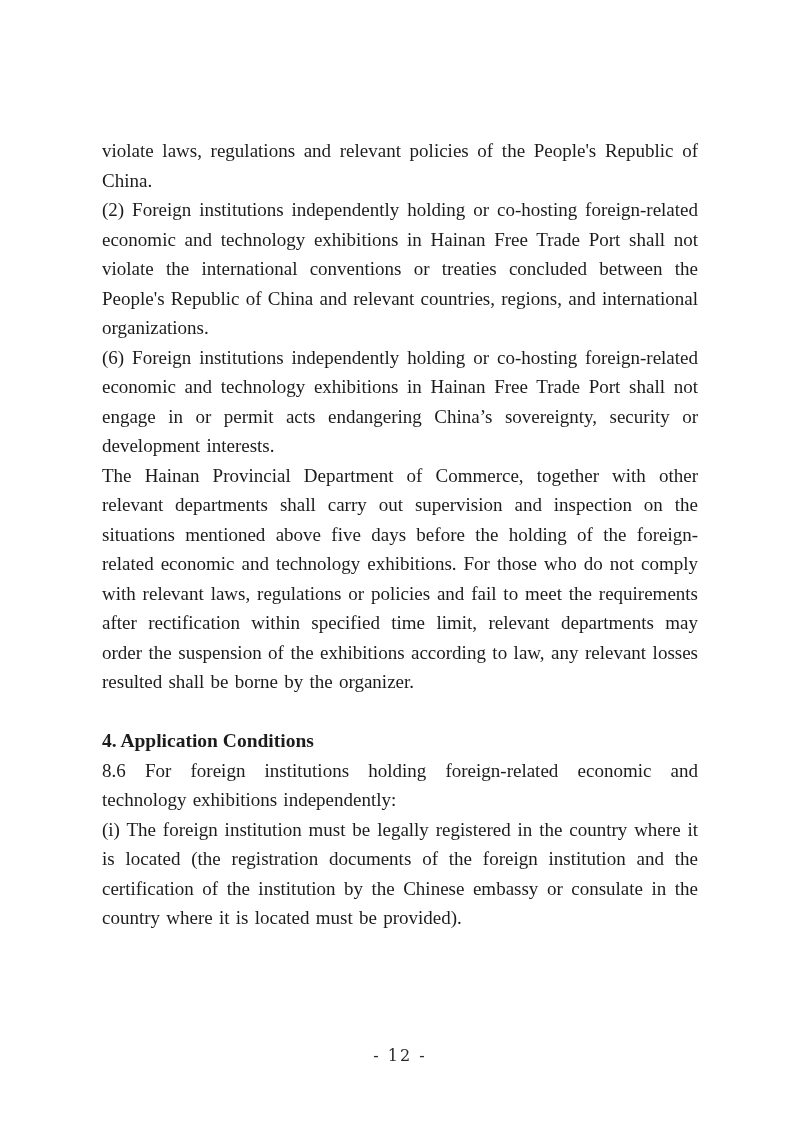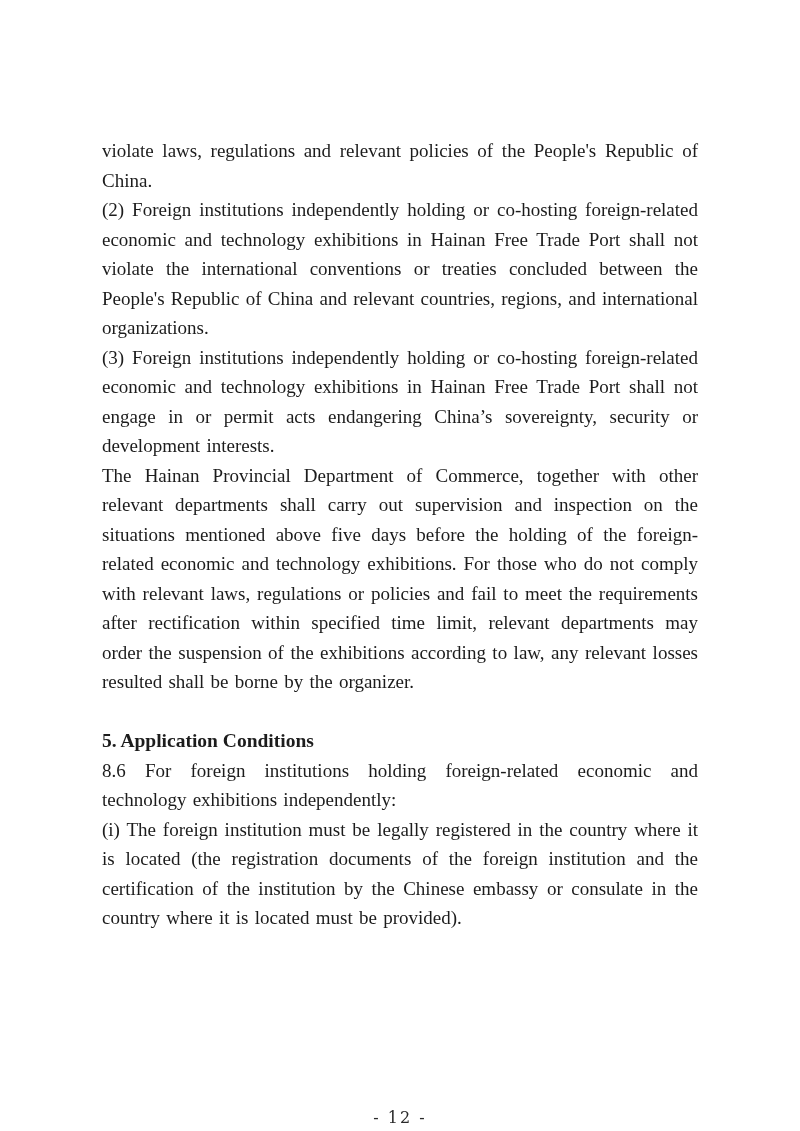--- a/index.html
+++ b/index.html
@@ -33,35 +33,35 @@
   .section-heading {
     font-size: 19.5px;
     line-height: 29.5px;
     font-weight: bold;
     margin: 29.5px 0 0 0;
   }
   .page-footer {
     position: absolute;
     left: 0;
     width: 800px;
-    top: 1108px;
+    top: 1046px;
     text-align: center;
     font-family: "DejaVu Serif", "Liberation Serif", serif;
     font-size: 16px;
     color: #2a2a2a;
     letter-spacing: 2px;
   }
 </style>
 </head>
 <body>
 
 <div class="page">
   <div class="text-block">
     <p class="para">violate laws, regulations and relevant policies of the People's Republic of China.</p>
     <p class="para">(2) Foreign institutions independently holding or co-hosting foreign-related economic and technology exhibitions in Hainan Free Trade Port shall not violate the international conventions or treaties concluded between the People's Republic of China and relevant countries, regions, and international organizations.</p>
-    <p class="para">(3) Foreign institutions independently holding or co-hosting foreign-related economic and technology exhibitions in Hainan Free Trade Port shall not engage in or permit acts endangering China’s sovereignty, security or development interests.</p>
+    <p class="para">(6) Foreign institutions independently holding or co-hosting foreign-related economic and technology exhibitions in Hainan Free Trade Port shall not engage in or permit acts endangering China’s sovereignty, security or development interests.</p>
     <p class="para">The Hainan Provincial Department of Commerce, together with other relevant departments shall carry out supervision and inspection on the situations mentioned above five days before the holding of the foreign-related economic and technology exhibitions. For those who do not comply with relevant laws, regulations or policies and fail to meet the requirements after rectification within specified time limit, relevant departments may order the suspension of the exhibitions according to law, any relevant losses resulted shall be borne by the organizer.</p>
-    <h2 class="section-heading">5. Application Conditions</h2>
+    <h2 class="section-heading">4. Application Conditions</h2>
     <p class="para">8.6 For foreign institutions holding foreign-related economic and technology exhibitions independently:</p>
     <p class="para">(i) The foreign institution must be legally registered in the country where it is located (the registration documents of the foreign institution and the certification of the institution by the Chinese embassy or consulate in the country where it is located must be provided).</p>
   </div>
   <div class="page-footer">- 12 -</div>
 </div>
 
 </body></html>

